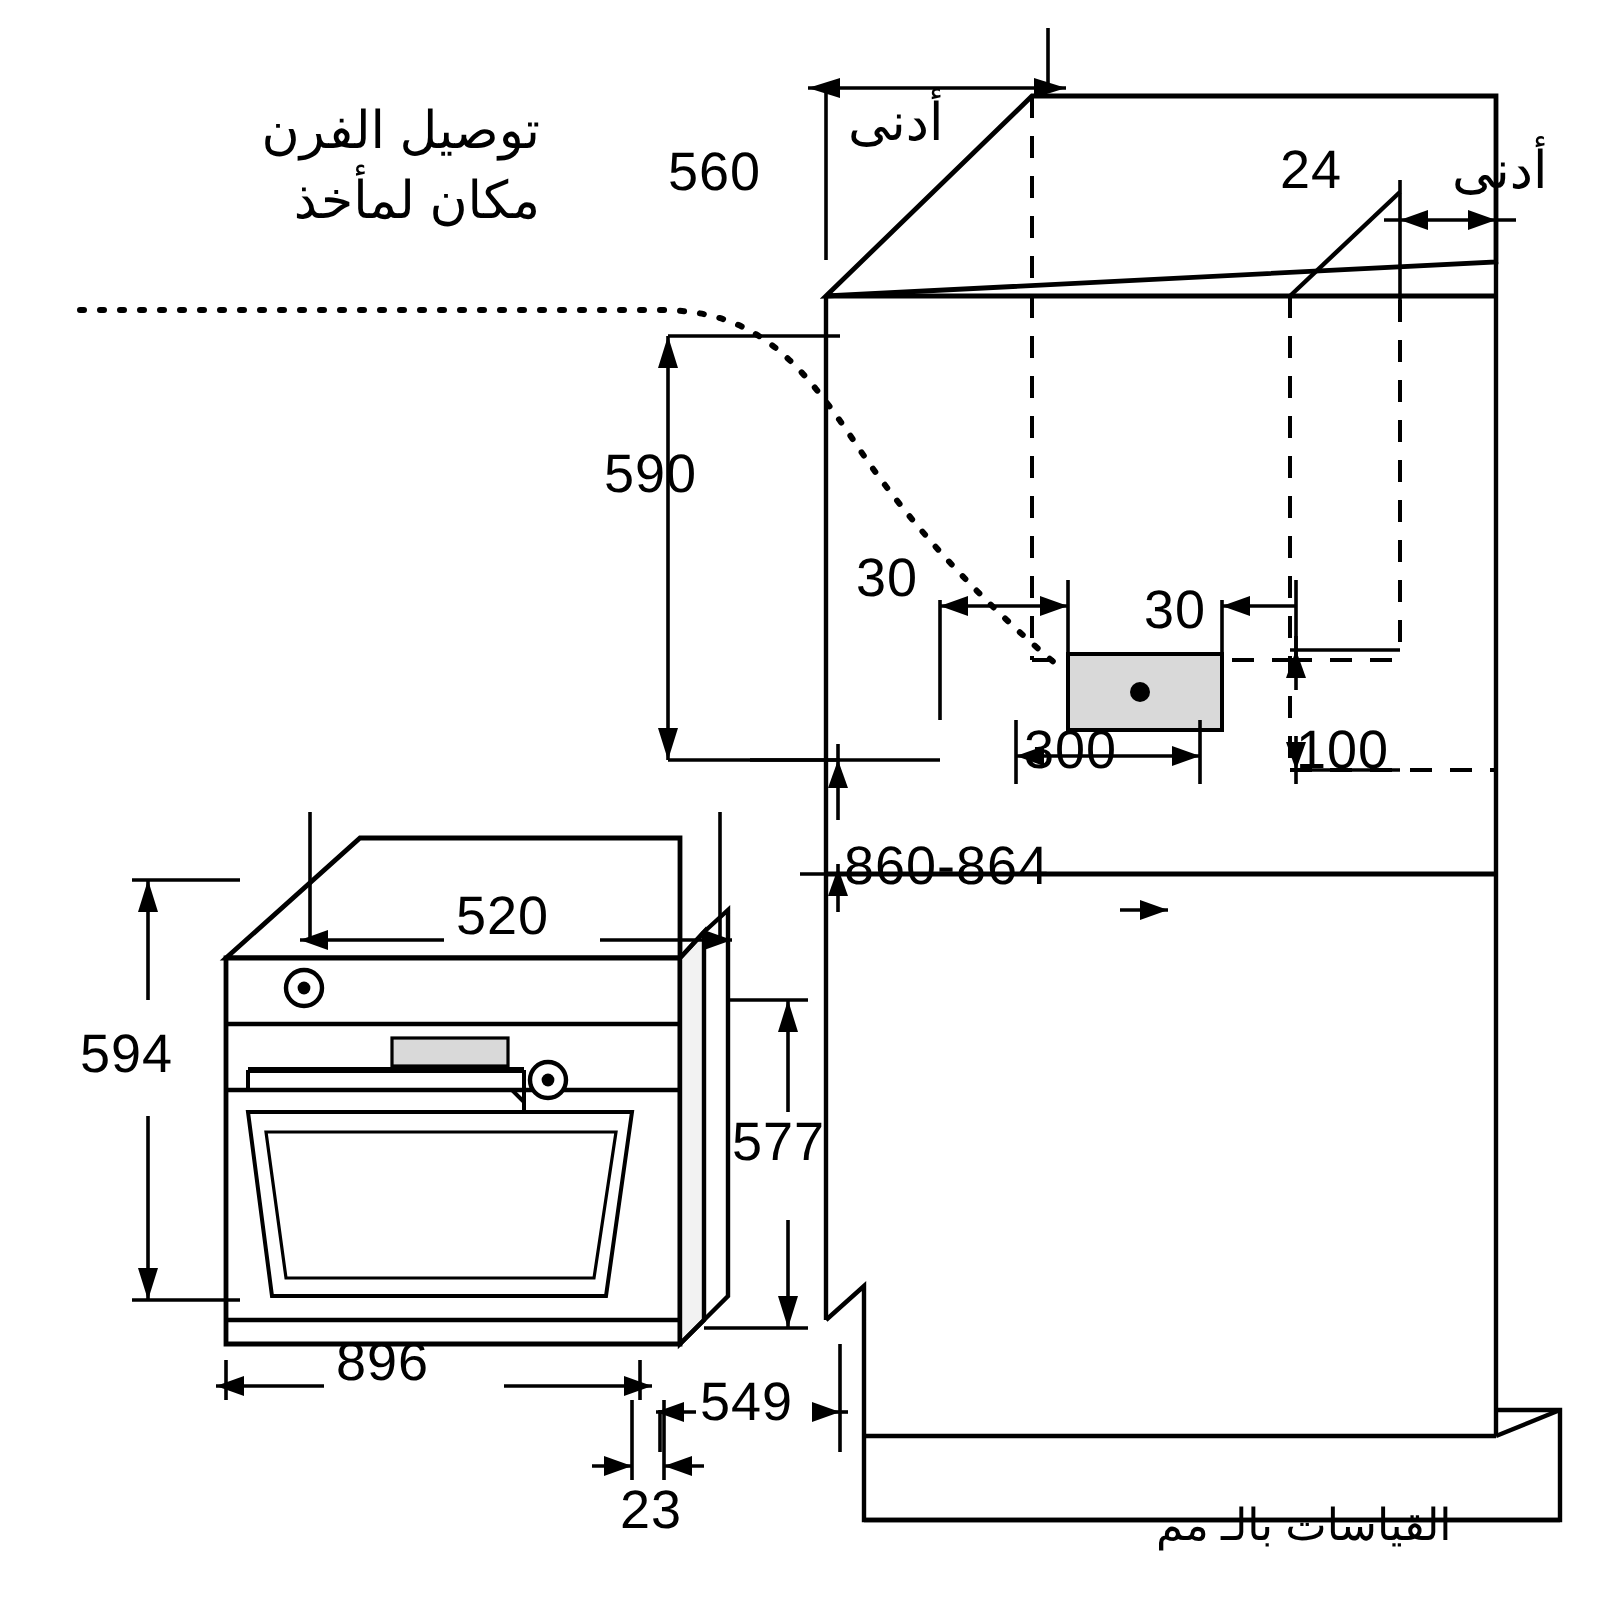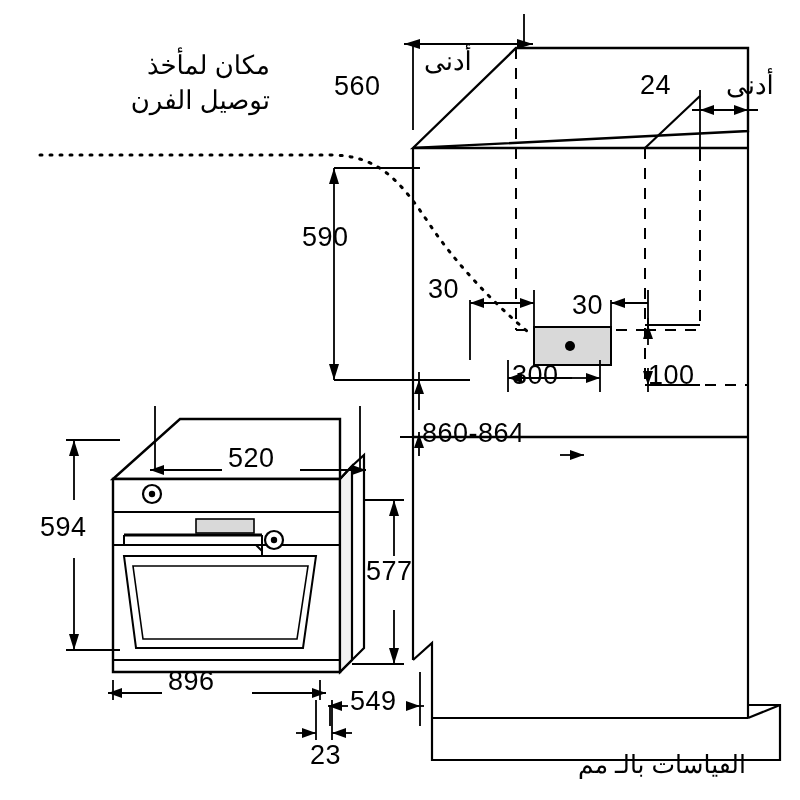--- a/index.html
+++ b/index.html
@@ -42,21 +42,21 @@
     unicode-bidi: embed;
   }
   .ar-note {
     font-size: 26px;
     direction: rtl;
     unicode-bidi: embed;
     line-height: 1.35;
     text-align: right;
   }
   .ar-foot {
-    font-size: 25px;
+    font-size: 22px;
     direction: rtl;
     unicode-bidi: embed;
   }
 </style>
 </head>
 <body>
 
 <div id="stage">
 
   <svg id="diagram" viewBox="0 0 800 800">
@@ -239,22 +239,22 @@
         <line x1="296" y1="733" x2="316" y2="733"></line>
         <polygon points="316,733 302,728 302,738" fill="#000000" stroke="none"></polygon>
         <line x1="332" y1="733" x2="352" y2="733"></line>
         <polygon points="332,733 346,728 346,738" fill="#000000" stroke="none"></polygon>
       </g>
 
     </g>
   </svg>
 
   <div class="lbl ar-note" style="left:55px; top:48px; width:215px;">
+    <div>توصيل الفرن</div>
     <div>مكان لمأخذ</div>
-    <div>توصيل الفرن</div>
   </div>
 
   <div class="lbl dim" style="left:334px; top:48px;margin-top:25px;">560</div>
   <div class="lbl ar" style="left:424px; top:48px;">أدنى</div>
 
   <div class="lbl dim" style="left:640px; top:72px;">24</div>
   <div class="lbl ar" style="left:726px; top:72px;">أدنى</div>
 
   <div class="lbl dim" style="left:302px; top:224px;">590</div>
 

